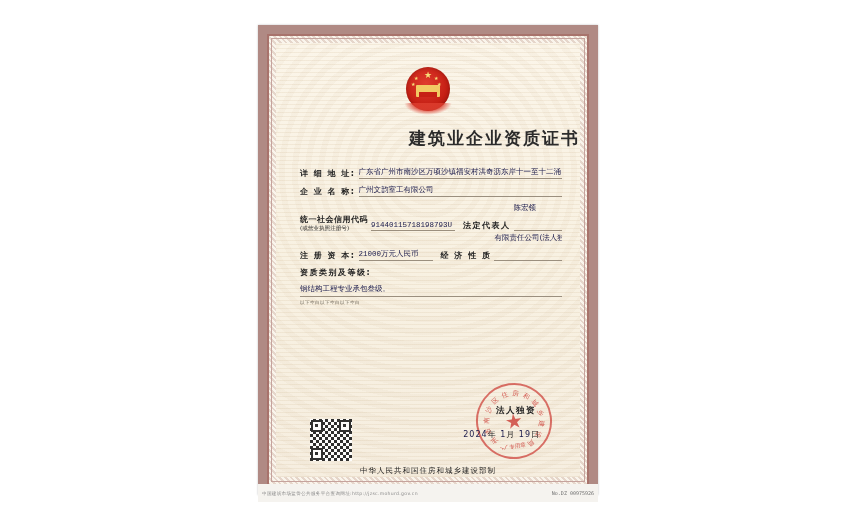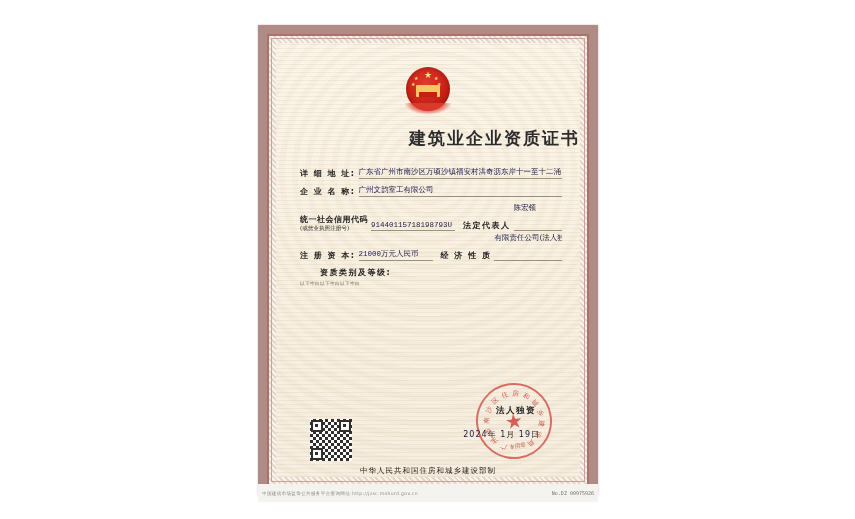--- a/index.html
+++ b/index.html
@@ -203,21 +203,20 @@
     font-weight: normal;
     letter-spacing: 0;
   }
   .scope-label {
     margin-top: 2px;
     font-family: "DejaVu Sans", sans-serif;
     font-size: 8px;
     font-weight: bold;
     letter-spacing: 1.5px;
     color: #222;
-    margin-left: 20px;
   }
   .scope-body {
     margin-top: 5px;
     font-family: "DejaVu Sans", sans-serif;
     font-size: 7.5px;
     color: #1a1a4b;
     line-height: 1.5;
     padding-bottom: 2px;
     border-bottom: 0.6px solid #9b8f7e;
   }
@@ -413,20 +412,21 @@
 
         <div class="row two">
           <div class="lbl">注 册 资 本:</div>
           <div class="val" style="min-width:74px;">21000万元人民币</div>
           <div class="lbl2">经 济 性 质</div>
           <div class="val2">有限责任公司(法人独资)</div>
         </div>
 
 
         <div class="scope-label">资质类别及等级:</div>
+        <div class="scope-body">钢结构工程专业承包叁级。</div>
         <div class="scope-tiny">以下空白以下空白以下空白</div>
       </div>
 
       <div class="seal">
         <div class="ring-text" id="seal-ring">
             <span style="transform: translate(-13.5px, 23.3827px) rotate(-150deg) translate(-50%, -50%);">广</span>
             <span style="transform: translate(-21.585px, 16.22px) rotate(-126.923deg) translate(-50%, -50%);">州</span>
             <span style="transform: translate(-26.2154px, 6.46152px) rotate(-103.846deg) translate(-50%, -50%);">市</span>
             <span style="transform: translate(-26.6504px, -4.3311px) rotate(-80.7692deg) translate(-50%, -50%);">南</span>
             <span style="transform: translate(-22.8201px, -14.4306px) rotate(-57.6923deg) translate(-50%, -50%);">沙</span>

